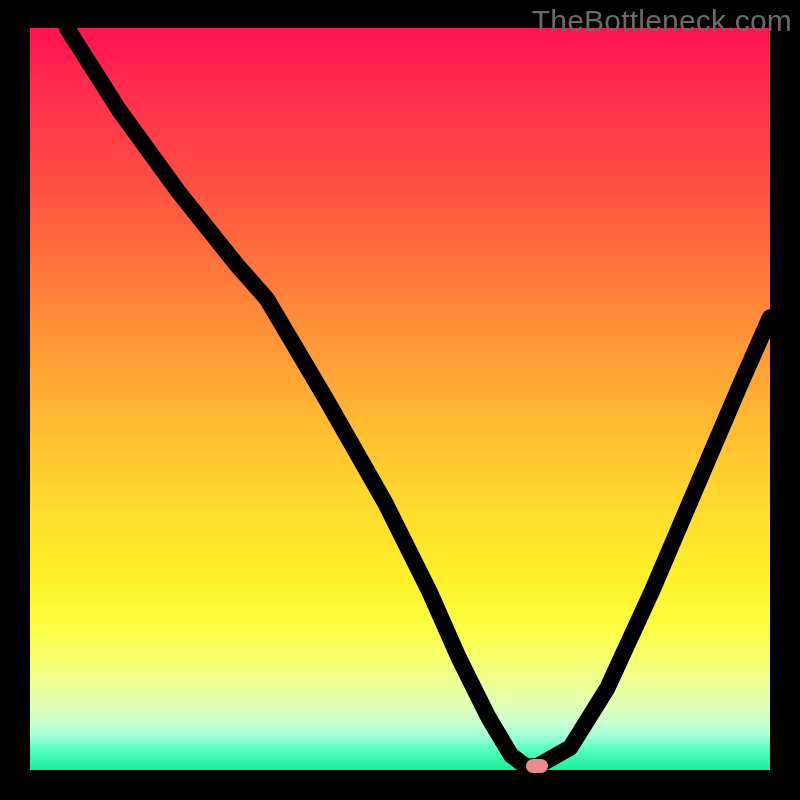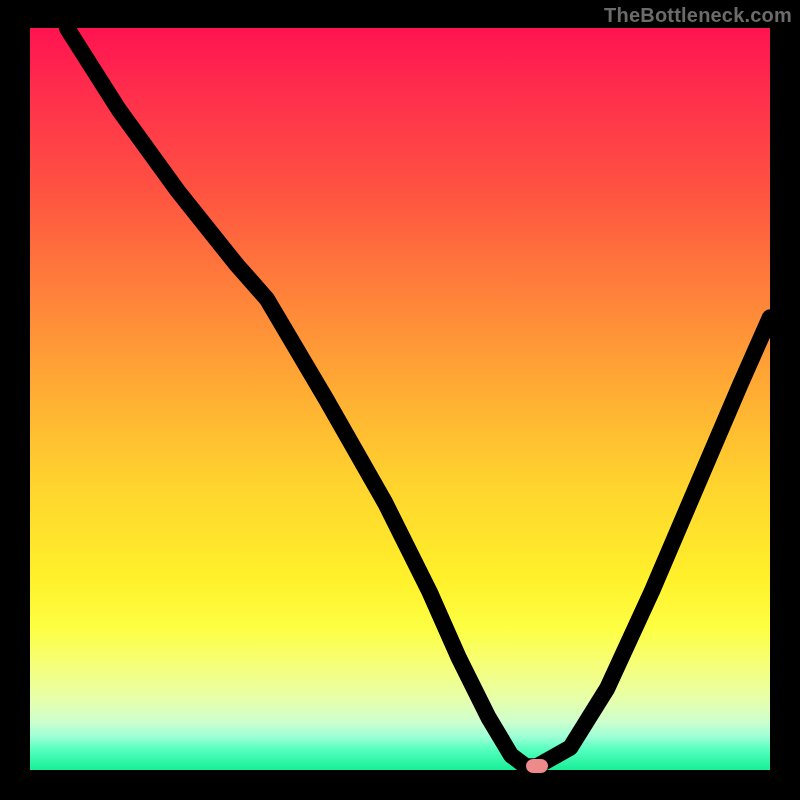--- a/index.html
+++ b/index.html
@@ -14,22 +14,22 @@
   .stage {
     position: relative;
     width: 800px;
     height: 800px;
   }
   .watermark {
     position: absolute;
     top: 4px;
     right: 8px;
     color: #6b6b6b;
-    font-size: 20px;
-    font-weight: 700;
+    font-size: 30px;
+    font-weight: 400;
     letter-spacing: 0.2px;
     z-index: 10;
     user-select: none;
   }
   
   .plot {
     position: absolute;
     left: 30px;
     right: 30px;
     top: 28px;

